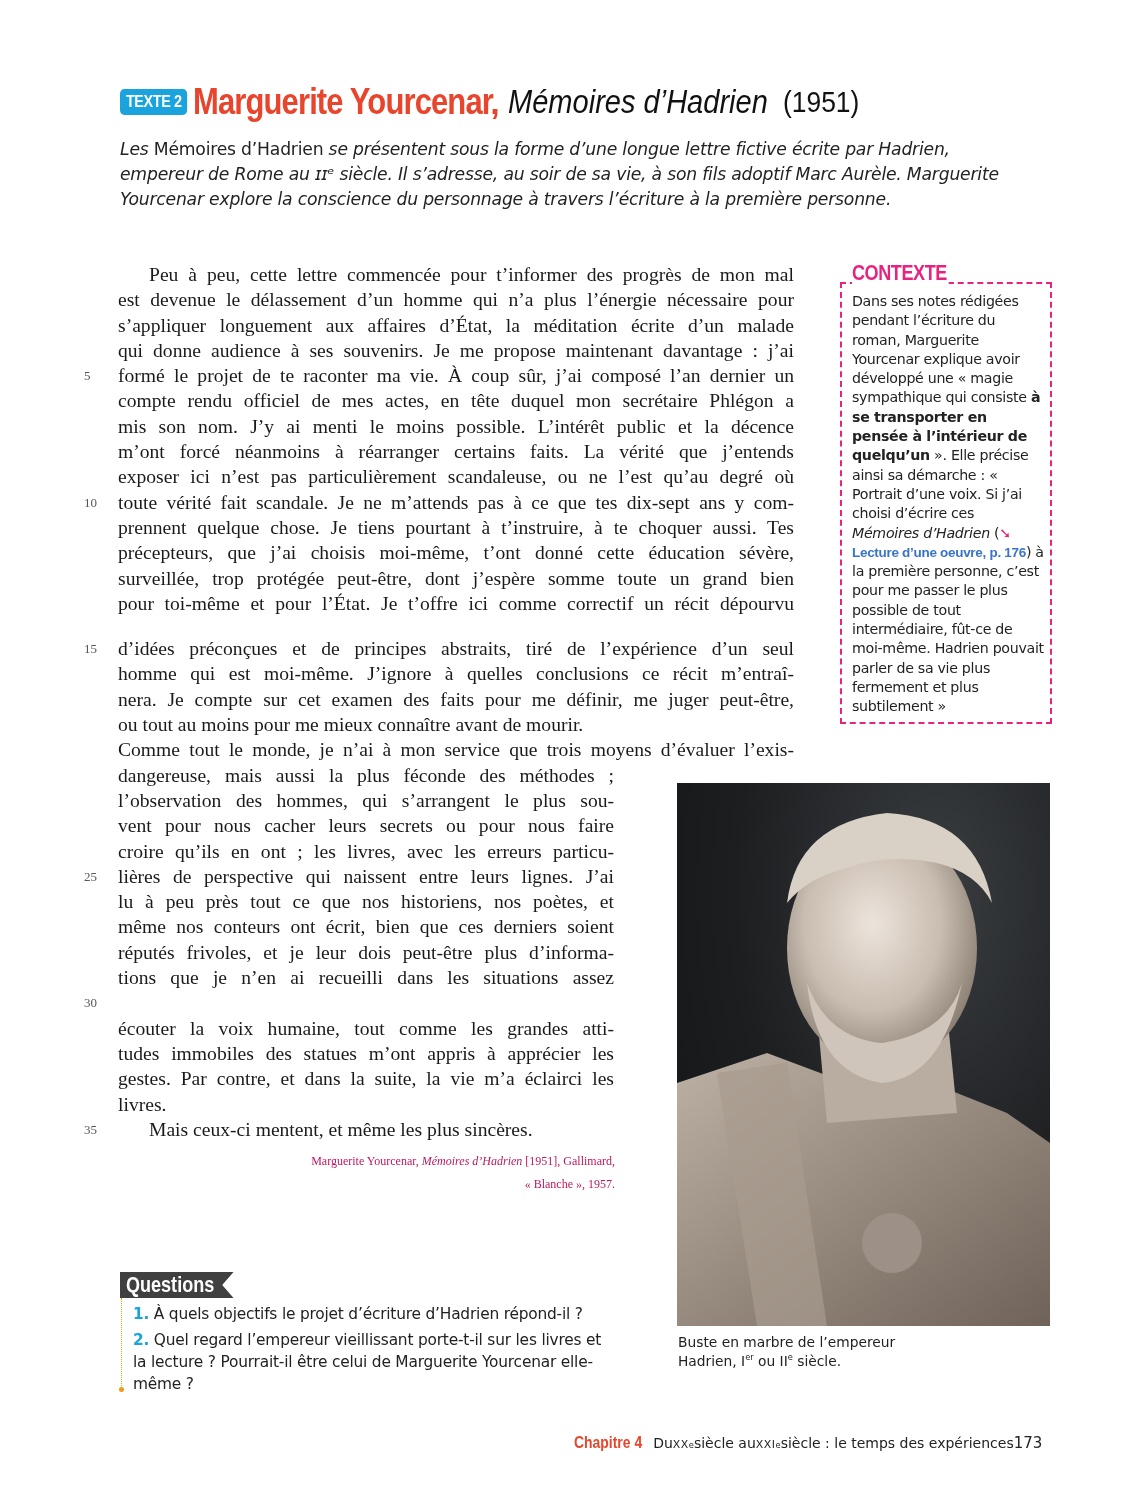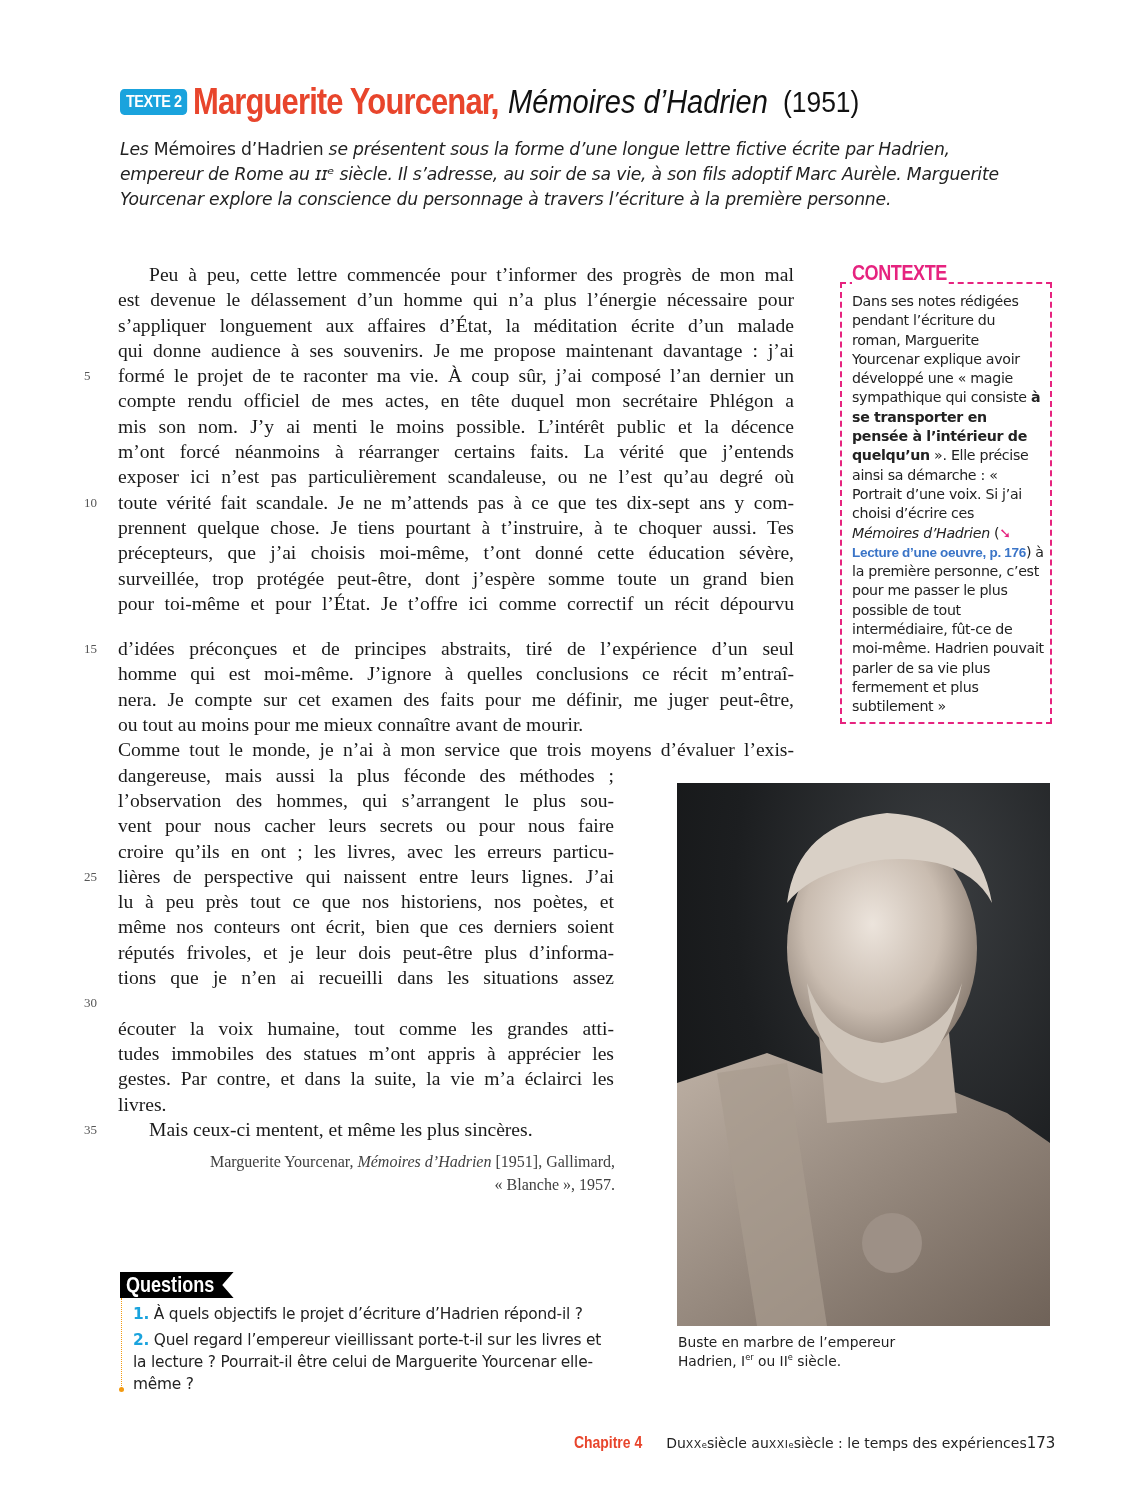--- a/index.html
+++ b/index.html
@@ -17,38 +17,38 @@
     .intro { left:120px; top:137px; width:880px; font-family:"DejaVu Sans", sans-serif; font-size:17.2px; line-height:25px; color:#222; font-style:italic; letter-spacing:-0.2px; }
     .intro .up { font-style:normal; }
 
     
     .body-text { left:118px; top:262px; width:676px; font-family:"Liberation Serif", serif; font-size:19.6px; line-height:25.3px; color:#1a1a1a; }
     .line { white-space:nowrap; height:25.3px; text-align:justify; text-align-last:justify; }
     .line.last { text-align-last:left; }
     .line.indent { padding-left:31px; }
     .short { width:496px; }
     .linenum { position:absolute; left:-34px; width:20px; text-align:right; font-size:13px; color:#555; font-family:"Liberation Serif", serif; }
-    .source { left:150px; top:1150px; width:465px; text-align:right; font-family:"Liberation Serif", serif; font-size:16px; line-height:23px; color:#404040; }
+    .source { left:150px; top:1150px; width:465px; text-align:right; font-family:"Liberation Serif", serif; font-size:12px; line-height:23px; color:#be185d; }
 
     
     .ctx-title { left:852px; top:260px; color:#e6237f; font-family:"Liberation Sans", sans-serif; font-weight:bold; font-size:22px; letter-spacing:-0.5px; transform:scaleX(0.82); transform-origin:left top; }
     .ctx-box { left:840px; top:282px; width:208px; height:438px; border:2px dashed #e6237f; border-top-style:dashed; }
     .ctx-text { left:852px; top:292px; width:192px; font-family:"DejaVu Sans", sans-serif; font-size:14.2px; line-height:19.3px; color:#222; letter-spacing:-0.3px; }
     .ctx-text b { font-weight:bold; }
     .ctx-text i { font-style:italic; }
     .ref-link { color:#3a74c7; font-family:"Liberation Sans", sans-serif; font-weight:bold; font-size:13.5px; }
     .arrow { color:#e6237f; font-weight:bold; }
 
     
     .photo { left:677px; top:783px; width:373px; height:543px; background:radial-gradient(ellipse at 70% 20%, #3a3d40 0%, #1c1e20 55%, #121314 100%); overflow:hidden; }
     .caption { left:678px; top:1333px; width:360px; font-family:"DejaVu Sans", sans-serif; font-size:13.8px; line-height:19px; color:#222; }
     sup { font-size:0.6em; vertical-align:super; line-height:0; }
 
     
-    .q-label { left:120px; top:1272px; background:#000000; color:#fff; font-family:"Liberation Sans", sans-serif; font-weight:bold; font-size:22px; padding:0 18px 0 6px; height:26px; line-height:26px; clip-path:polygon(0 0,100% 0,90% 50%,100% 100%,0 100%); }
+    .q-label { left:120px; top:1272px; background:#404040; color:#fff; font-family:"Liberation Sans", sans-serif; font-weight:bold; font-size:22px; padding:0 18px 0 6px; height:26px; line-height:26px; clip-path:polygon(0 0,100% 0,90% 50%,100% 100%,0 100%); }
     .q-label span { display:inline-block; transform:scaleX(0.82); transform-origin:left center; margin-right:-18px; }
     .q-rule { left:121px; top:1298px; width:0; height:92px; border-left:1.5px dotted #f39a11; }
     .q-dot { left:119px; top:1387px; width:5px; height:5px; border-radius:50%; background:#f39a11; }
     .questions { left:133px; top:1303px; width:480px; font-family:"DejaVu Sans", sans-serif; font-size:15.4px; line-height:22px; color:#222; letter-spacing:-0.2px; }
     .qnum { color:#1aa3dd; font-weight:bold; }
     .q2 { margin-top:4px; }
 
     
     .footer { left:574px; top:1433px; font-family:"DejaVu Sans", sans-serif; font-size:14px; color:#222; white-space:nowrap; display:flex; align-items:baseline; }
     .chap { color:#e8452c; font-family:"Liberation Sans", sans-serif; font-weight:bold; font-size:17px; transform:scaleX(0.82); transform-origin:left center; display:inline-block; margin-right:-6px; }
@@ -157,21 +157,21 @@
 <div class="abs q-label"><span>Questions</span></div>
 <div class="abs q-rule"></div>
 <div class="abs q-dot"></div>
 <div class="abs questions">
   <div><span class="qnum">1.</span><span> À quels objectifs le projet d’écriture d’Hadrien répond-il ?</span></div>
   <div class="q2"><span class="qnum">2.</span><span> Quel regard l’empereur vieillissant porte-t-il sur les livres et la lecture ? Pourrait-il être celui de Marguerite Yourcenar elle-même ?</span></div>
 </div>
 
 <div class="abs footer">
   <span class="chap">Chapitre 4</span>
-  <span style="margin-left:15px">Du </span>
+  <span style="margin-left:2px">Du </span>
     <span class="sc">XX</span>
     <sup>e</sup>
     <span> siècle au </span>
     <span class="sc">XXI</span>
     <sup>e</sup>
     <span> siècle : le temps des expériences</span>
   <span class="pnum">173</span>
 </div>
 
 </body></html>

